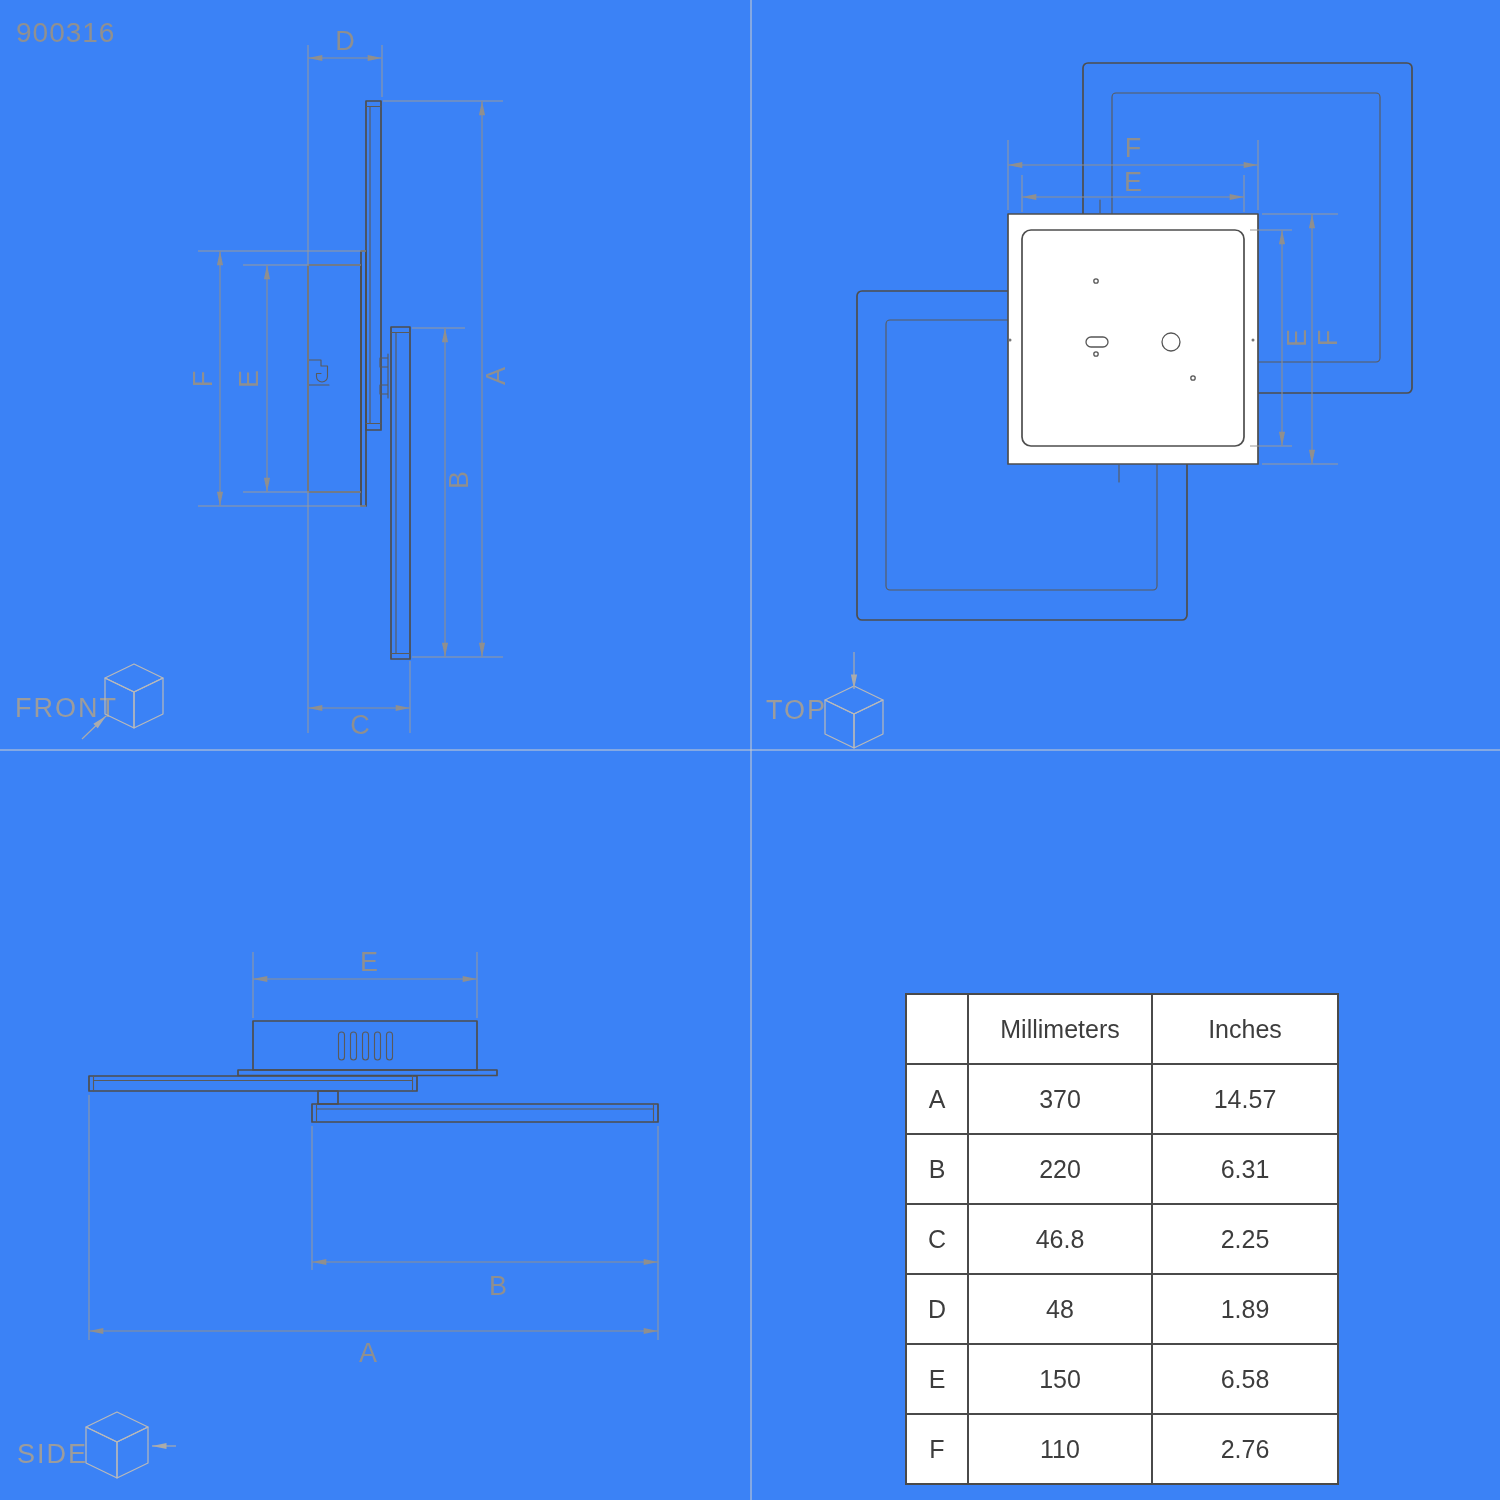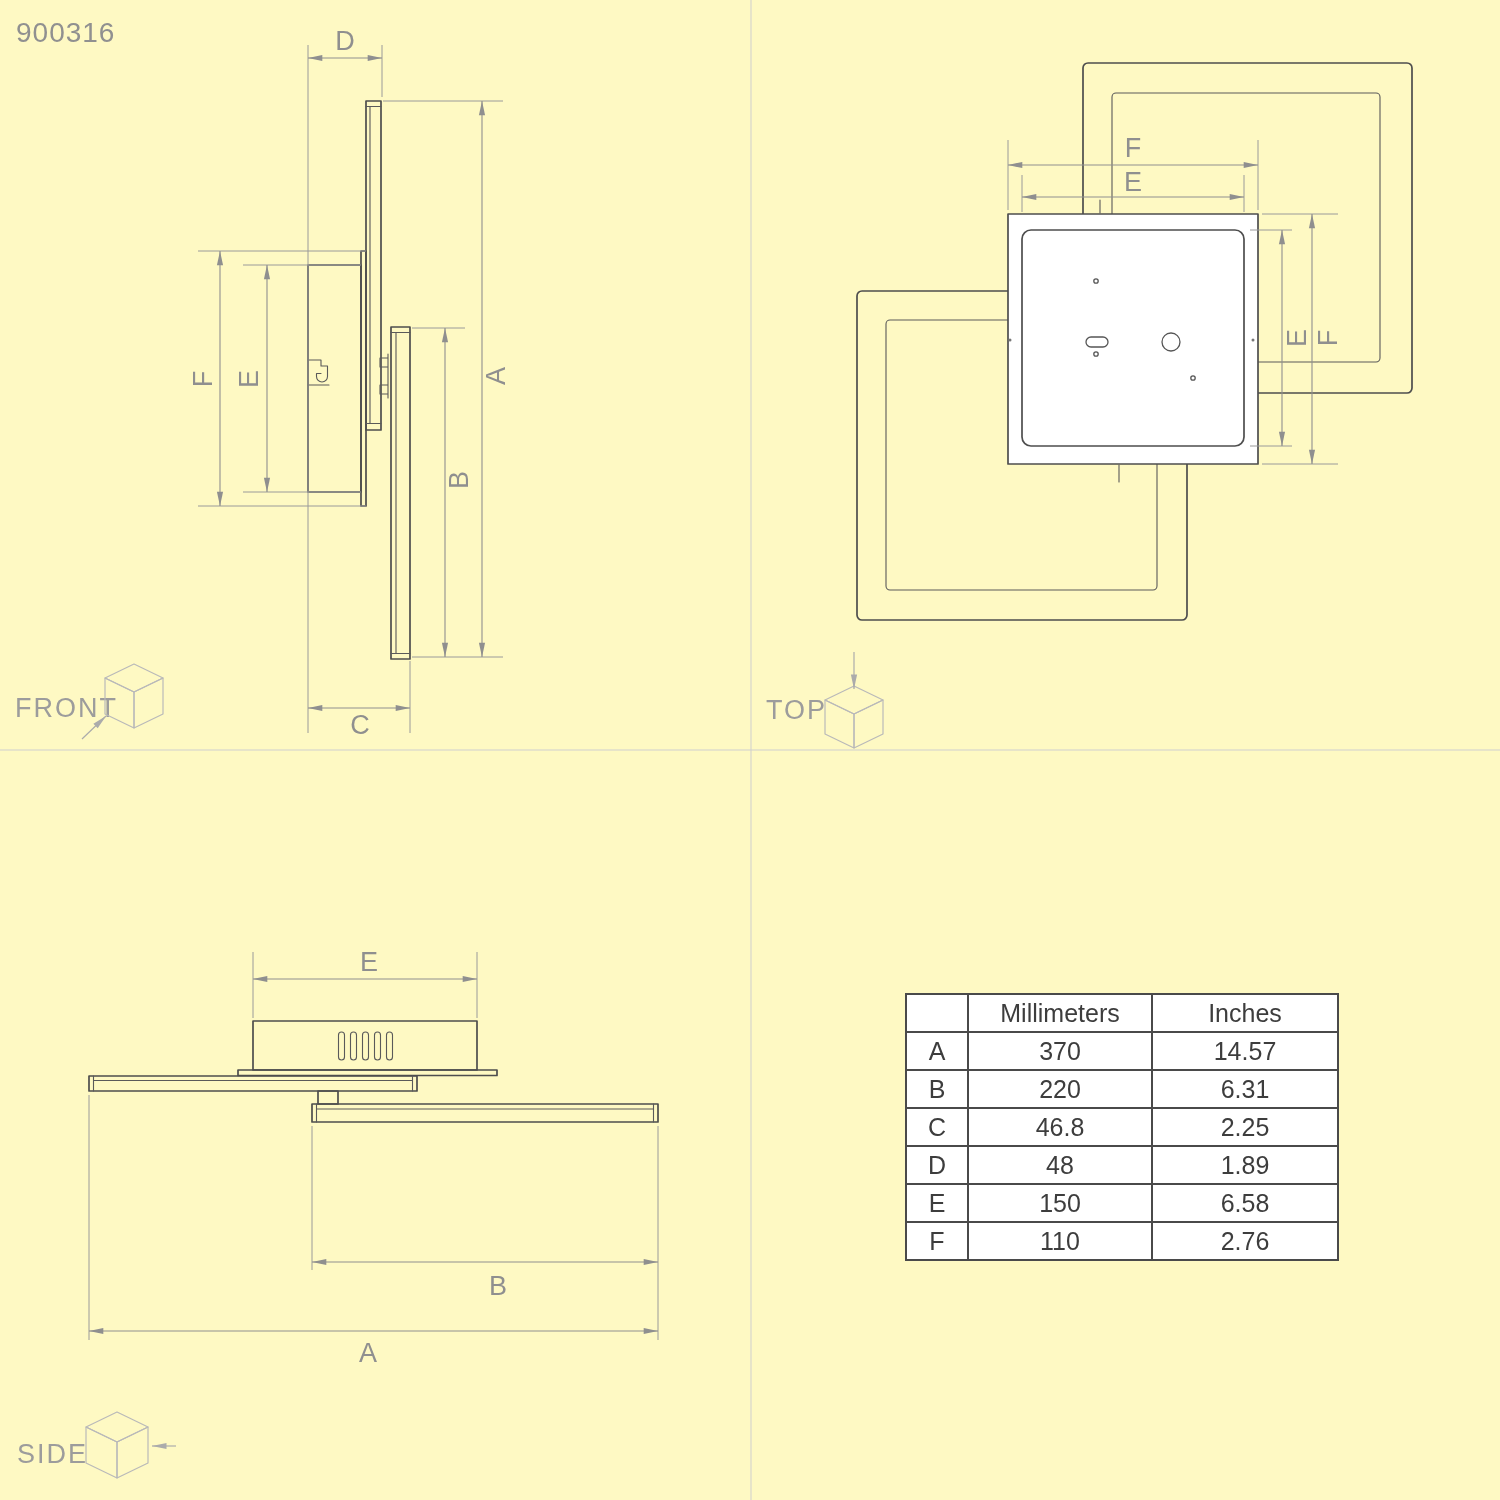--- a/index.html
+++ b/index.html
@@ -1,33 +1,33 @@
 <!DOCTYPE html>
 <html><head>
 <meta charset="utf-8">
 <style>
   html,body{margin:0;padding:0;background:#fff;}
-  .canvas{position:relative;width:1500px;height:1500px;background:#fef9c3;overflow:hidden;
+  .canvas{position:relative;width:1500px;height:1500px;background:#3b82f6;overflow:hidden;
           font-family:"Liberation Sans", sans-serif;}
   svg text{font-family:"Liberation Sans", sans-serif;}
   .edge{fill:none;stroke:#4e4e4e;stroke-width:1.7;stroke-linejoin:round;stroke-linecap:round;}
   .edge2{fill:none;stroke:#5a5a5a;stroke-width:1.1;stroke-linejoin:round;stroke-linecap:round;}
   .white{fill:#ffffff;}
   .hole{fill:none;stroke:#565656;stroke-width:1.3;}
   .dim{stroke:#8f8f8f;stroke-width:1.1;fill:none;}
   .ext{stroke:#9a9a9a;stroke-width:1;fill:none;}
   .lbl{fill:#8f8f8f;font-size:27px;}
   .lbl-view{fill:#9c9c9c;font-size:27px;letter-spacing:2px;}
   .pn{fill:#909090;font-size:28px;letter-spacing:1px;}
   .cube{fill:none;stroke:#b9b9b9;stroke-width:1.2;stroke-linejoin:round;}
   .carrow{stroke:#ababab;stroke-width:1.2;fill:none;}
   .divider{stroke:#cfcfcf;stroke-width:1;}
   table.dims{position:absolute;left:905px;top:993px;border-collapse:collapse;background:#fff;}
   table.dims th, table.dims td{border:2px solid #4a4a4a;font-size:25px;font-weight:normal;
-      color:#3d3d3d;text-align:center;padding:0;height:36px;}
+      color:#3d3d3d;text-align:center;padding:16px;height:36px;}
   .col-dim{width:62px;} .col-mm{width:184px;} .col-in{width:186px;}
 </style>
 </head>
 <body>
 
 <div class="canvas">
 
 <svg width="1500" height="1500" viewBox="0 0 1500 1500">
   <defs>
     <marker id="da" viewBox="0 0 14 7" refX="13.5" refY="3.5" markerWidth="14" markerHeight="7" orient="auto-start-reverse">

